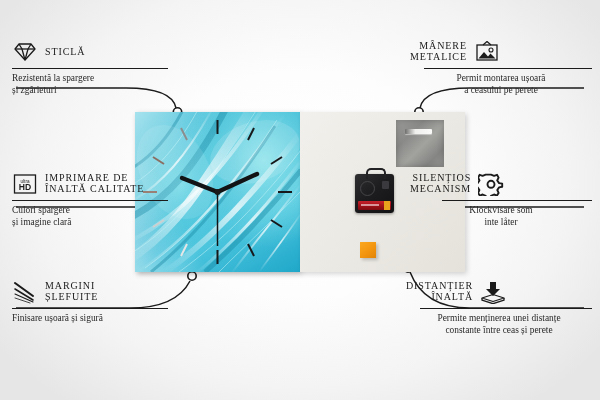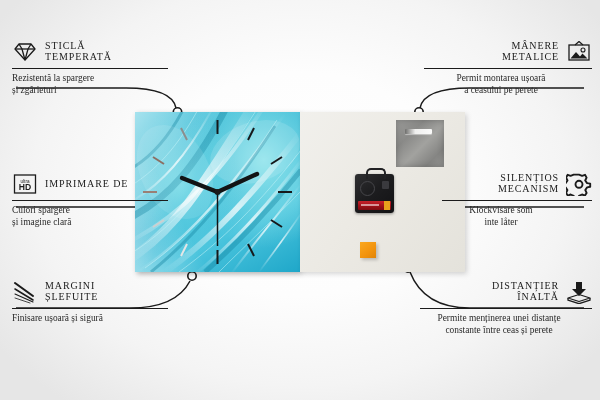--- a/index.html
+++ b/index.html
@@ -12,21 +12,21 @@
     position:relative;width:600px;height:400px;
     background:
       radial-gradient(ellipse 62% 70% at 50% 46%, #ffffff 0%, #fdfdfd 40%, #f4f4f4 72%, #e6e6e6 100%);
     overflow:hidden;
   }
   
   .wires{position:absolute;left:0;top:0;width:600px;height:400px;}
   
   .feat{position:absolute;}
   .feat .hd{display:flex;align-items:center;gap:7px;}
-  .feat.right .hd{justify-content:flex-end;}
+  .feat.right .hd{justify-content:flex-start;}
   .titles{display:flex;flex-direction:column;line-height:1.08;}
   .t-line{
     font-family:"Liberation Serif", serif;
     font-weight:400;font-size:10px;letter-spacing:.9px;color:#1b1b1b;
     white-space:nowrap;
   }
   .feat.right .t-line{text-align:right;}
   .rule{height:1.4px;background:#1b1b1b;margin:4px 0 4px 0;}
   .sub{
     font-family:"Liberation Serif", serif;
@@ -220,37 +220,37 @@
       <svg class="ic" viewBox="0 0 26 24">
         <g fill="none" stroke="#1b1b1b" stroke-width="1.3" stroke-linejoin="round">
           <path d="M3,9 L7,4 H19 L23,9 L13,20 Z"></path>
           <path d="M3,9 H23"></path>
             <path d="M7,4 L10,9 L13,20"></path>
             <path d="M19,4 L16,9 L13,20"></path>
         </g>
       </svg>
       <div class="titles">
         <span class="t-line">STICLĂ</span>
-        <span class="t-line">TEMPERATĂ</span>
       </div>
     </div>
     <div class="rule"></div>
     <div class="sub">Rezistentă la spargere</div>
     <div class="sub">și zgârieturi</div>
   </div>
 
   <div class="feat left" id="f-print">
     <div class="hd">
       <svg class="ic" viewBox="0 0 26 24">
         <rect x="2.5" y="3" width="21" height="18" fill="none" stroke="#1b1b1b" stroke-width="1.3"></rect>
         <text x="13" y="10.5" font-family="Liberation Sans, sans-serif" font-size="4.6" text-anchor="middle" fill="#1b1b1b">ultra</text>
         <text x="13" y="18.4" font-family="Liberation Sans, sans-serif" font-size="8.6" font-weight="bold" text-anchor="middle" fill="#1b1b1b">HD</text>
       </svg>
       <div class="titles">
         <span class="t-line">IMPRIMARE DE</span>
+        <span class="t-line">ÎNALTĂ CALITATE</span>
       </div>
     </div>
     <div class="rule"></div>
     <div class="sub">Culori spargere</div>
     <div class="sub">și imagine clară</div>
   </div>
 
   <div class="feat left" id="f-edge">
     <div class="hd">
       <svg class="ic" viewBox="0 0 26 24">

